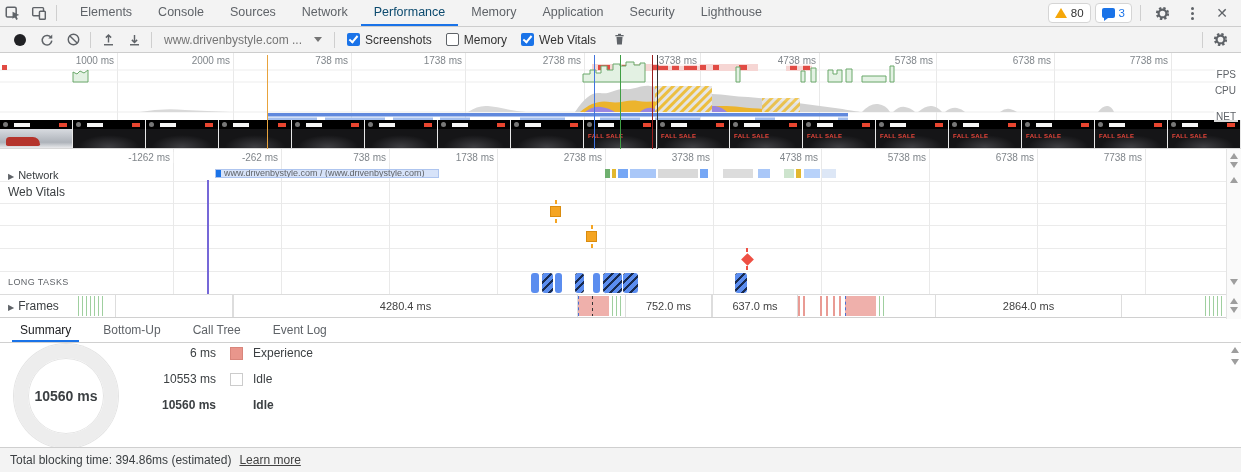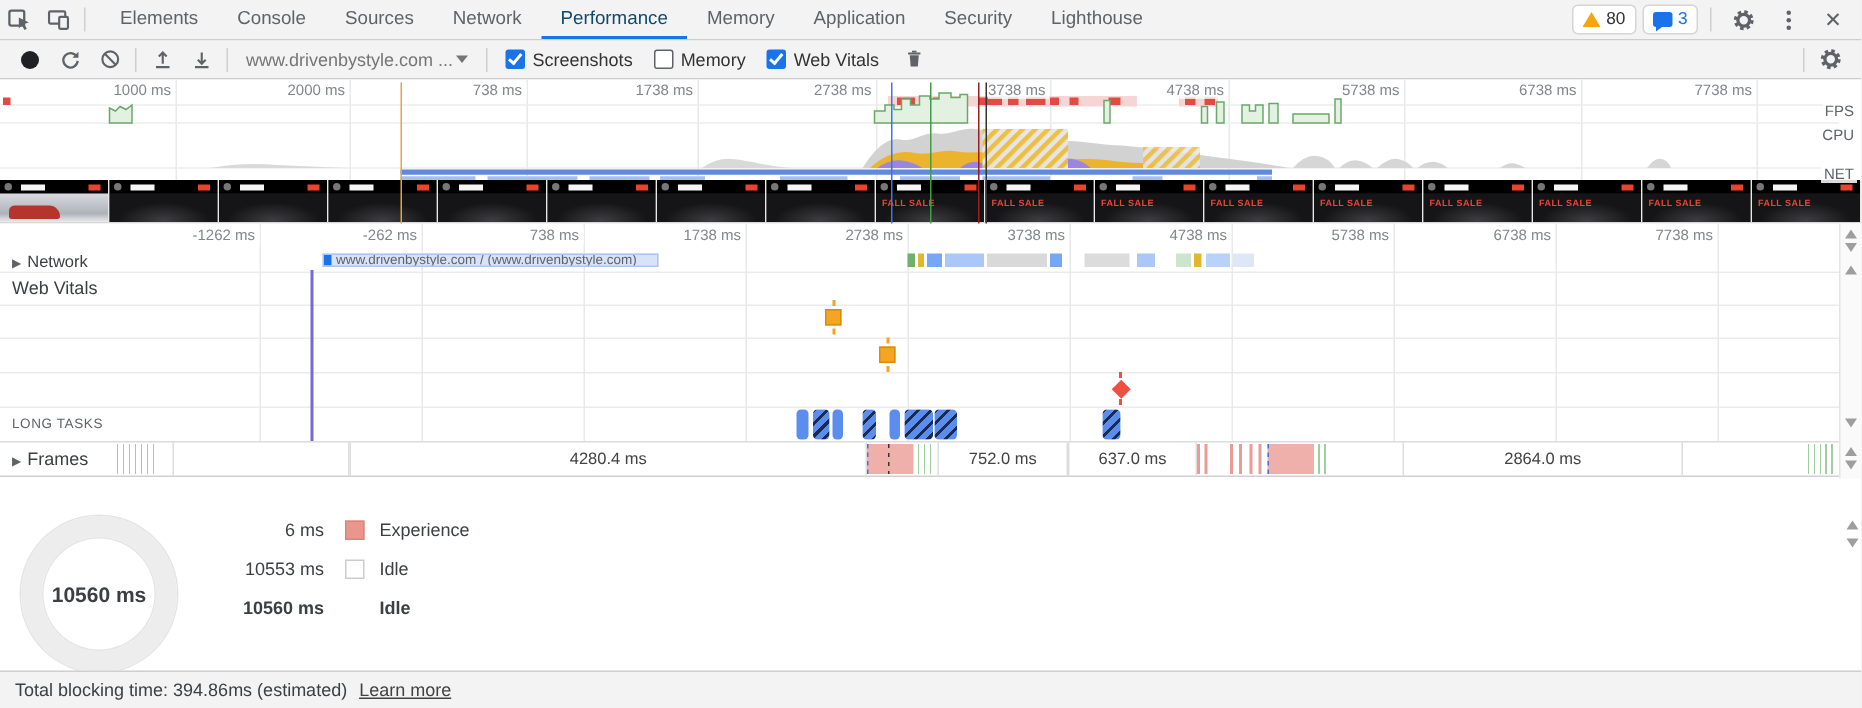--- a/index.html
+++ b/index.html
@@ -20,21 +20,21 @@
   .tri-warn{width:0;height:0;border-left:6px solid transparent;border-right:6px solid transparent;border-bottom:10px solid #f5a70a;position:relative;}
   .bubble{width:13px;height:10px;background:#1a73e8;border-radius:2px;position:relative;}
   .bubble::after{content:"";position:absolute;left:2px;bottom:-3px;border-left:4px solid #1a73e8;border-bottom:3px solid transparent;}
   .kebab{display:flex;flex-direction:column;gap:2px;}
   .kebab i{width:3px;height:3px;border-radius:50%;background:#5f6368;}
   .xclose{font-size:14px;color:#5f6368;line-height:1;}
   
   .ptoolbar{position:absolute;left:0;top:27px;width:1241px;height:26px;background:#f3f3f3;
             border-bottom:1px solid #cdcdcd;display:flex;align-items:center;box-sizing:border-box;padding-left:6px;}
   .rec{width:12px;height:12px;border-radius:50%;background:#202124;margin:0 8px;}
-  .urlsel{display:flex;align-items:center;gap:2px;color:#757575;font-size:12px;margin:0 8px;cursor:pointer;max-width:190px;white-space:nowrap;}
+  .urlsel{display:flex;align-items:center;gap:12px;color:#757575;font-size:12px;margin:0 8px;cursor:pointer;max-width:190px;white-space:nowrap;}
   .caret{width:0;height:0;border-left:4px solid transparent;border-right:4px solid transparent;border-top:5px solid #757575;}
   #checks{display:flex;align-items:center;gap:14px;margin-left:8px;}
   .check{display:flex;align-items:center;gap:5px;font-size:12px;color:#333;cursor:pointer;}
   .box{width:13px;height:13px;border-radius:2px;box-sizing:border-box;position:relative;}
   .box.on{background:#1a73e8;}
   .box.on::after{content:"";position:absolute;left:4px;top:1px;width:3px;height:7px;border:solid #fff;border-width:0 2px 2px 0;transform:rotate(40deg);}
   .box.off{background:#fff;border:1.5px solid #5f6368;}
   .ptoolbar .rightg{margin-left:auto;display:flex;align-items:center;padding-right:8px;}
   
   .overview{position:absolute;left:0;top:53px;width:1241px;height:67px;background:#fff;}
@@ -577,20 +577,26 @@
       <div style="position: absolute; width: 1px; background: rgb(233, 233, 233); left: 497px; top: 0px; height: 145px; z-index: 1;"></div>
       <div style="position: absolute; width: 1px; background: rgb(233, 233, 233); left: 605px; top: 0px; height: 145px; z-index: 1;"></div>
       <div style="position: absolute; width: 1px; background: rgb(233, 233, 233); left: 713px; top: 0px; height: 145px; z-index: 1;"></div>
       <div style="position: absolute; width: 1px; background: rgb(233, 233, 233); left: 821px; top: 0px; height: 145px; z-index: 1;"></div>
       <div style="position: absolute; width: 1px; background: rgb(233, 233, 233); left: 929px; top: 0px; height: 145px; z-index: 1;"></div>
       <div style="position: absolute; width: 1px; background: rgb(233, 233, 233); left: 1037px; top: 0px; height: 145px; z-index: 1;"></div>
       <div style="position: absolute; width: 1px; background: rgb(233, 233, 233); left: 1145px; top: 0px; height: 145px; z-index: 1;"></div>
       <div class="mline" style="left: 207px; top: 31px; height: 114px; background: rgb(118, 104, 216); width: 2px;"></div>
     </div>
 
+  <div class="btabs" id="btabs">
+      <div class="btab active">Summary</div>
+      <div class="btab">Bottom-Up</div>
+      <div class="btab">Call Tree</div>
+      <div class="btab">Event Log</div>
+    </div>
 
   <div class="summary">
     <div class="donut">
       <span>10560 ms</span>
     </div>
     <div id="legend">
         <div class="legendrow" style="top: 3px;">
           <span class="val">6 ms</span>
           <div class="sw" style="background: rgb(233, 150, 140); border: 1px solid rgb(217, 133, 123);"></div>
           <span>Experience</span>

